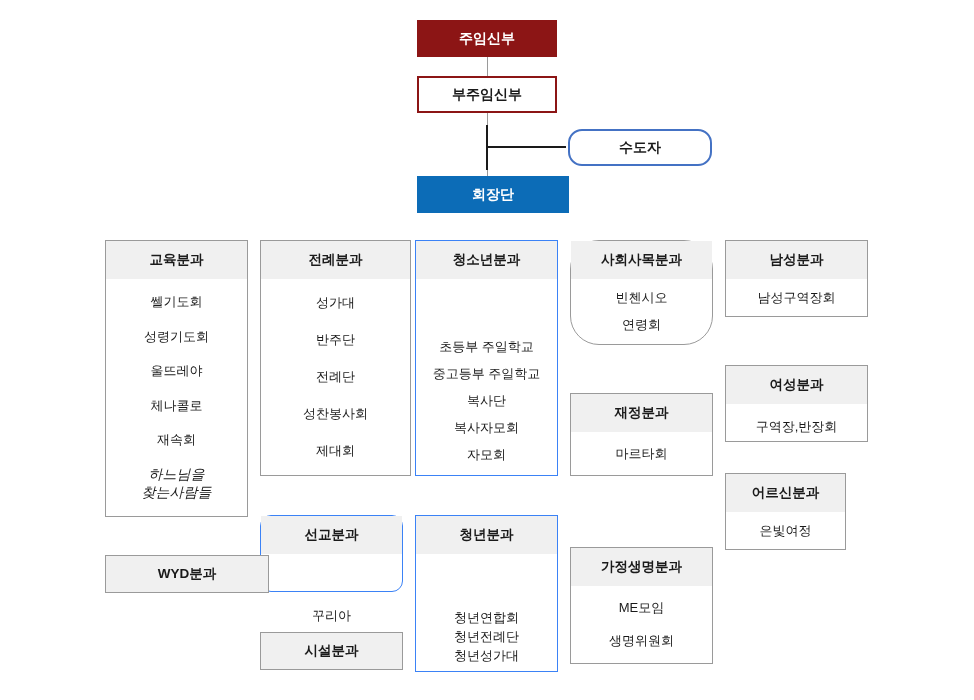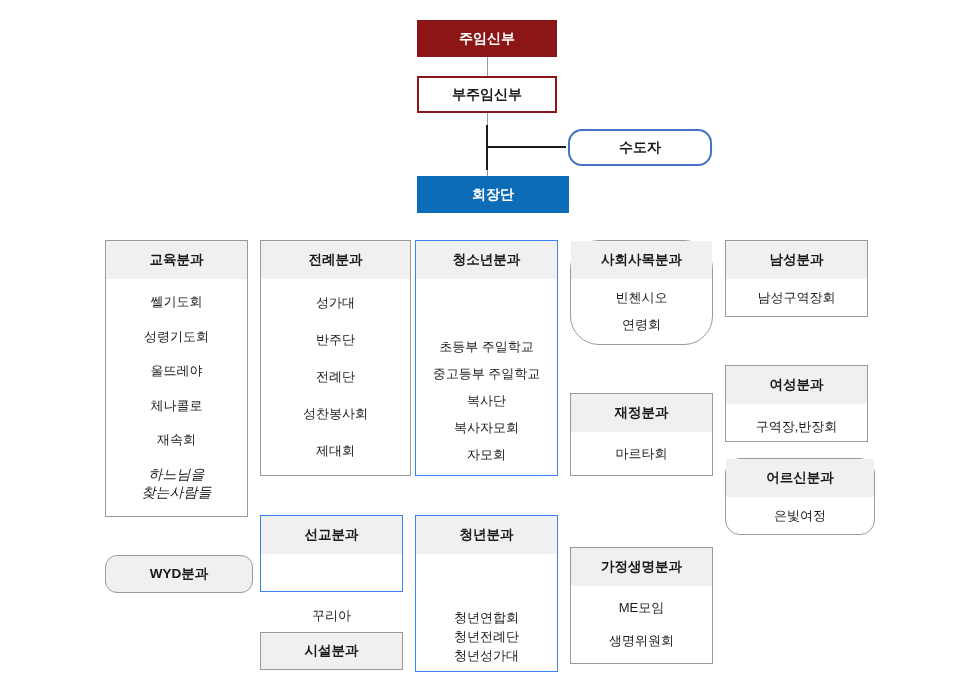--- a/index.html
+++ b/index.html
@@ -195,28 +195,28 @@
     </div>
   </div>
 
   <div class="dept b-gray" style="left:570px;top:393px;width:143px;height:83px;">
     <div class="dept-head">재정분과</div>
     <div class="dept-body">
       <div class="dept-item">마르타회</div>
     </div>
   </div>
 
-  <div class="dept b-gray" style="left:725px;top:458px;width:150px;height:77px;border-radius:15px;">
+  <div class="dept b-gray" style="left:725px;top:473px;width:121px;height:77px;">
     <div class="dept-head">어르신분과</div>
     <div class="dept-body">
       <div class="dept-item">은빛여정</div>
     </div>
   </div>
 
-  <div class="dept b-dark" style="left:260px;top:515px;width:143px;height:77px;">
+  <div class="dept b-dark" style="left:260px;top:515px;width:143px;height:77px;border-radius:11px;">
     <div class="dept-head">선교분과</div>
     <div class="dept-body">
       <div class="dept-item">꾸리아</div>
     </div>
   </div>
 
   <div class="dept b-dark" style="left:415px;top:515px;width:143px;height:157px;">
     <div class="dept-head">청년분과</div>
     <div class="dept-body">
       <div class="dept-item">청년연합회</div>
@@ -226,21 +226,21 @@
   </div>
 
   <div class="dept b-gray" style="left:570px;top:515px;width:143px;height:117px;margin-top:32px;">
     <div class="dept-head">가정생명분과</div>
     <div class="dept-body">
       <div class="dept-item">ME모임</div>
       <div class="dept-item">생명위원회</div>
     </div>
   </div>
 
-  <div class="chip" style="left:105px;top:555px;width:148px;height:38px;border-radius:12px;">
+  <div class="chip" style="left:105px;top:555px;width:164px;height:38px;">
     <span>WYD분과</span>
   </div>
 
   <div class="chip" style="left:260px;top:632px;width:143px;height:38px;">
     <span>시설분과</span>
   </div>
 
 </div>
 
 </body></html>

